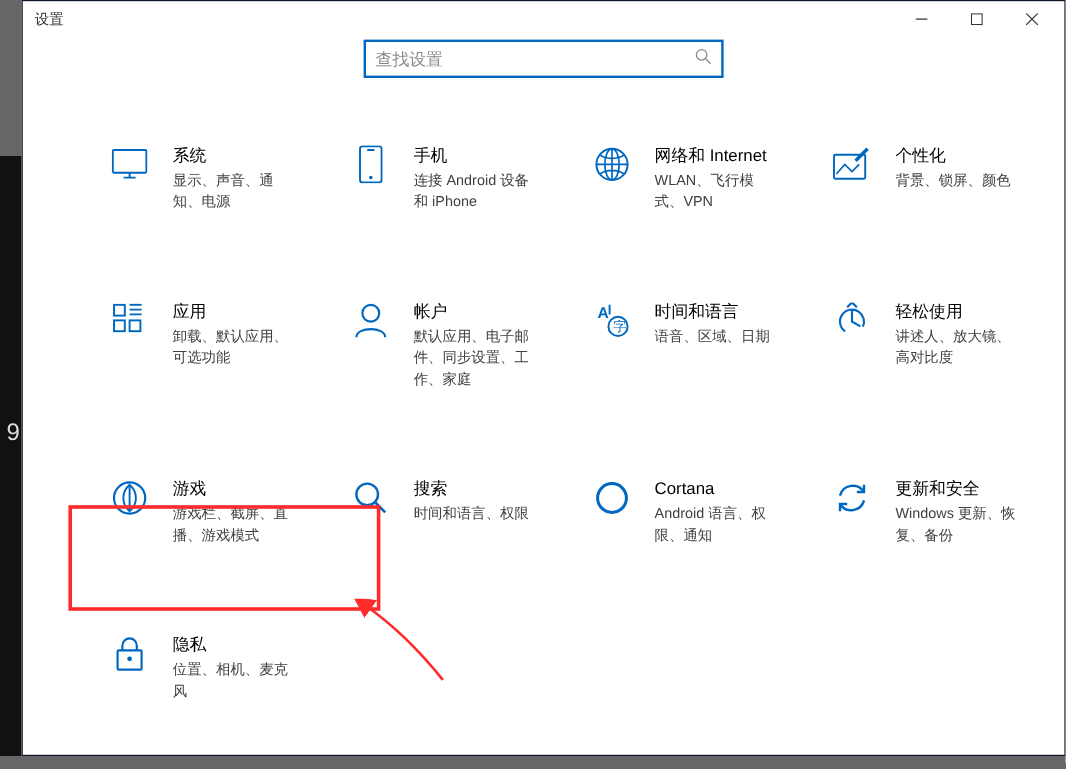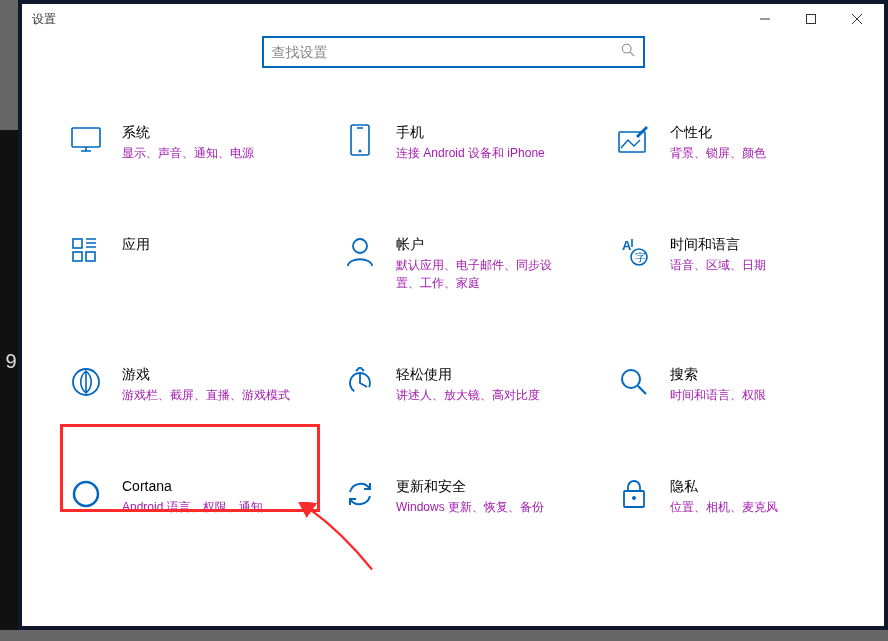--- a/index.html
+++ b/index.html
@@ -28,21 +28,21 @@
       font-size: 20px;
       text-align: center;
     }
     .window {
       position: absolute;
       left: 18px;
       top: 0;
       width: 870px;
       height: 630px;
       background: #fff;
-      border: 4px solid #0f172a;
+      border: 1px solid #0f172a;
     }
     .titlebar {
       height: 30px;
       display: flex;
       align-items: center;
       padding: 0 4px;
     }
     .title {
       font-size: 12px;
       color: #333;
@@ -57,44 +57,45 @@
       justify-content: center;
     }
     .winbtn svg { display: block; }
     .search-wrap {
       display: flex;
       justify-content: center;
       padding-top: 2px;
       padding-bottom: 18px;
     }
     .searchbox {
-      width: 383px;
+      width: 300px;
       height: 32px;
       border: 2px solid #0067c0;
       display: flex;
       align-items: center;
       padding: 0 8px;
       background: #fff;
     }
     .searchbox input {
       flex: 1;
       border: none;
       outline: none;
       font-size: 14px;
       color: #666;
       font-family: inherit;
     }
     .searchbox input::placeholder { color: #888; }
     .search-icon { color: #888; flex: 0 0 auto; }
     .grid {
       padding: 30px 20px 0 20px;
       display: grid;
-      grid-template-columns: repeat(3, 1fr);
+      grid-template-columns: repeat(4, 1fr);
       column-gap: 0;
       row-gap: 60px;
+      margin-left: 25px;
     }
     .tile {
       display: flex;
       align-items: flex-start;
       padding: 6px 18px 6px 26px;
       cursor: default;
       position: relative;
     }
     .tile-icon {
       flex: 0 0 36px;
@@ -107,21 +108,21 @@
       color: #0067c0;
     }
     .tile-text { flex: 1; min-width: 0; }
     .tile-title {
       font-size: 14px;
       color: #000;
       line-height: 20px;
     }
     .tile-desc {
       font-size: 12px;
-      color: #a21caf;
+      color: #404040;
       line-height: 18px;
       margin-top: 2px;
     }
     .highlight-box {
       position: absolute;
       border: 3px solid #ff2a2a;
       left: 38px;
       top: 420px;
       width: 260px;
       height: 88px;
@@ -197,20 +198,33 @@
             <path d="M7 4 H13" stroke="currentColor" stroke-width="1.6"></path>
             <circle cx="10" cy="27" r="1.5" fill="currentColor"></circle>
           </svg>
       </div>
       <div class="tile-text">
         <div class="tile-title">手机</div>
         <div class="tile-desc">连接 Android 设备和 iPhone</div>
       </div>
     </div>
 
+    <div class="tile">
+      <div class="tile-icon">
+        <svg width="30" height="30" viewBox="0 0 30 30">
+            <circle cx="15" cy="15" r="13" fill="none" stroke="currentColor" stroke-width="1.6"></circle>
+            <path d="M2 15 H28 M15 2 V28 M5 7 C10 11 20 11 25 7 M5 23 C10 19 20 19 25 23" fill="none" stroke="currentColor" stroke-width="1.4"></path>
+            <ellipse cx="15" cy="15" rx="6" ry="13" fill="none" stroke="currentColor" stroke-width="1.4"></ellipse>
+          </svg>
+      </div>
+      <div class="tile-text">
+        <div class="tile-title">网络和 Internet</div>
+        <div class="tile-desc">WLAN、飞行模式、VPN</div>
+      </div>
+    </div>
 
     <div class="tile">
       <div class="tile-icon">
         <svg width="32" height="28" viewBox="0 0 32 28">
             <rect x="1" y="6" width="26" height="20" rx="1" fill="none" stroke="currentColor" stroke-width="1.6"></rect>
             <path d="M20 12 L30 2 L28 0 L18 10 Z" fill="currentColor"></path>
             <path d="M3 22 L10 14 L16 20 L22 14" fill="none" stroke="currentColor" stroke-width="1.4"></path>
           </svg>
       </div>
       <div class="tile-text">
@@ -223,20 +237,21 @@
       <div class="tile-icon">
         <svg width="28" height="28" viewBox="0 0 28 28" stroke="currentColor" stroke-width="1.6" fill="none">
             <rect x="1" y="1" width="9" height="9"></rect>
             <rect x="1" y="14" width="9" height="9"></rect>
             <rect x="14" y="14" width="9" height="9"></rect>
             <path d="M14 5 H24 M14 9 H24 M14 1 H24"></path>
           </svg>
       </div>
       <div class="tile-text">
         <div class="tile-title">应用</div>
+        <div class="tile-desc">卸载、默认应用、可选功能</div>
       </div>
     </div>
 
     <div class="tile">
       <div class="tile-icon">
         <svg width="28" height="30" viewBox="0 0 28 30">
             <circle cx="14" cy="9" r="7" fill="none" stroke="currentColor" stroke-width="1.8"></circle>
             <path d="M2 29 C2 20 26 20 26 29" fill="none" stroke="currentColor" stroke-width="1.8"></path>
           </svg>
       </div>
@@ -256,41 +271,41 @@
           </svg>
       </div>
       <div class="tile-text">
         <div class="tile-title">时间和语言</div>
         <div class="tile-desc">语音、区域、日期</div>
       </div>
     </div>
 
     <div class="tile">
       <div class="tile-icon">
+        <svg width="30" height="30" viewBox="0 0 30 30" fill="none" stroke="currentColor" stroke-width="1.8">
+            <circle cx="15" cy="16" r="10" stroke-dasharray="45 18" transform="rotate(125 15 16)"></circle>
+            <path d="M15 6 V16 L22 20 M11 4 L15 0 L19 4"></path>
+          </svg>
+      </div>
+      <div class="tile-text">
+        <div class="tile-title">轻松使用</div>
+        <div class="tile-desc">讲述人、放大镜、高对比度</div>
+      </div>
+    </div>
+
+    <div class="tile">
+      <div class="tile-icon">
         <svg width="30" height="30" viewBox="0 0 30 30">
             <circle cx="15" cy="15" r="13" fill="none" stroke="currentColor" stroke-width="1.8"></circle>
             <path d="M15 4 C8 10 8 20 15 26 C22 20 22 10 15 4 Z M15 4 V26" fill="none" stroke="currentColor" stroke-width="1.6"></path>
           </svg>
       </div>
       <div class="tile-text">
         <div class="tile-title">游戏</div>
         <div class="tile-desc">游戏栏、截屏、直播、游戏模式</div>
-      </div>
-    </div>
-
-    <div class="tile">
-      <div class="tile-icon">
-        <svg width="30" height="30" viewBox="0 0 30 30" fill="none" stroke="currentColor" stroke-width="1.8">
-            <circle cx="15" cy="16" r="10" stroke-dasharray="45 18" transform="rotate(125 15 16)"></circle>
-            <path d="M15 6 V16 L22 20 M11 4 L15 0 L19 4"></path>
-          </svg>
-      </div>
-      <div class="tile-text">
-        <div class="tile-title">轻松使用</div>
-        <div class="tile-desc">讲述人、放大镜、高对比度</div>
       </div>
     </div>
 
     <div class="tile">
       <div class="tile-icon">
         <svg width="28" height="28" viewBox="0 0 28 28">
             <circle cx="11" cy="11" r="9" fill="none" stroke="currentColor" stroke-width="2"></circle>
             <path d="M18 18 L26 26" stroke="currentColor" stroke-width="2.2"></path>
           </svg>
       </div>

